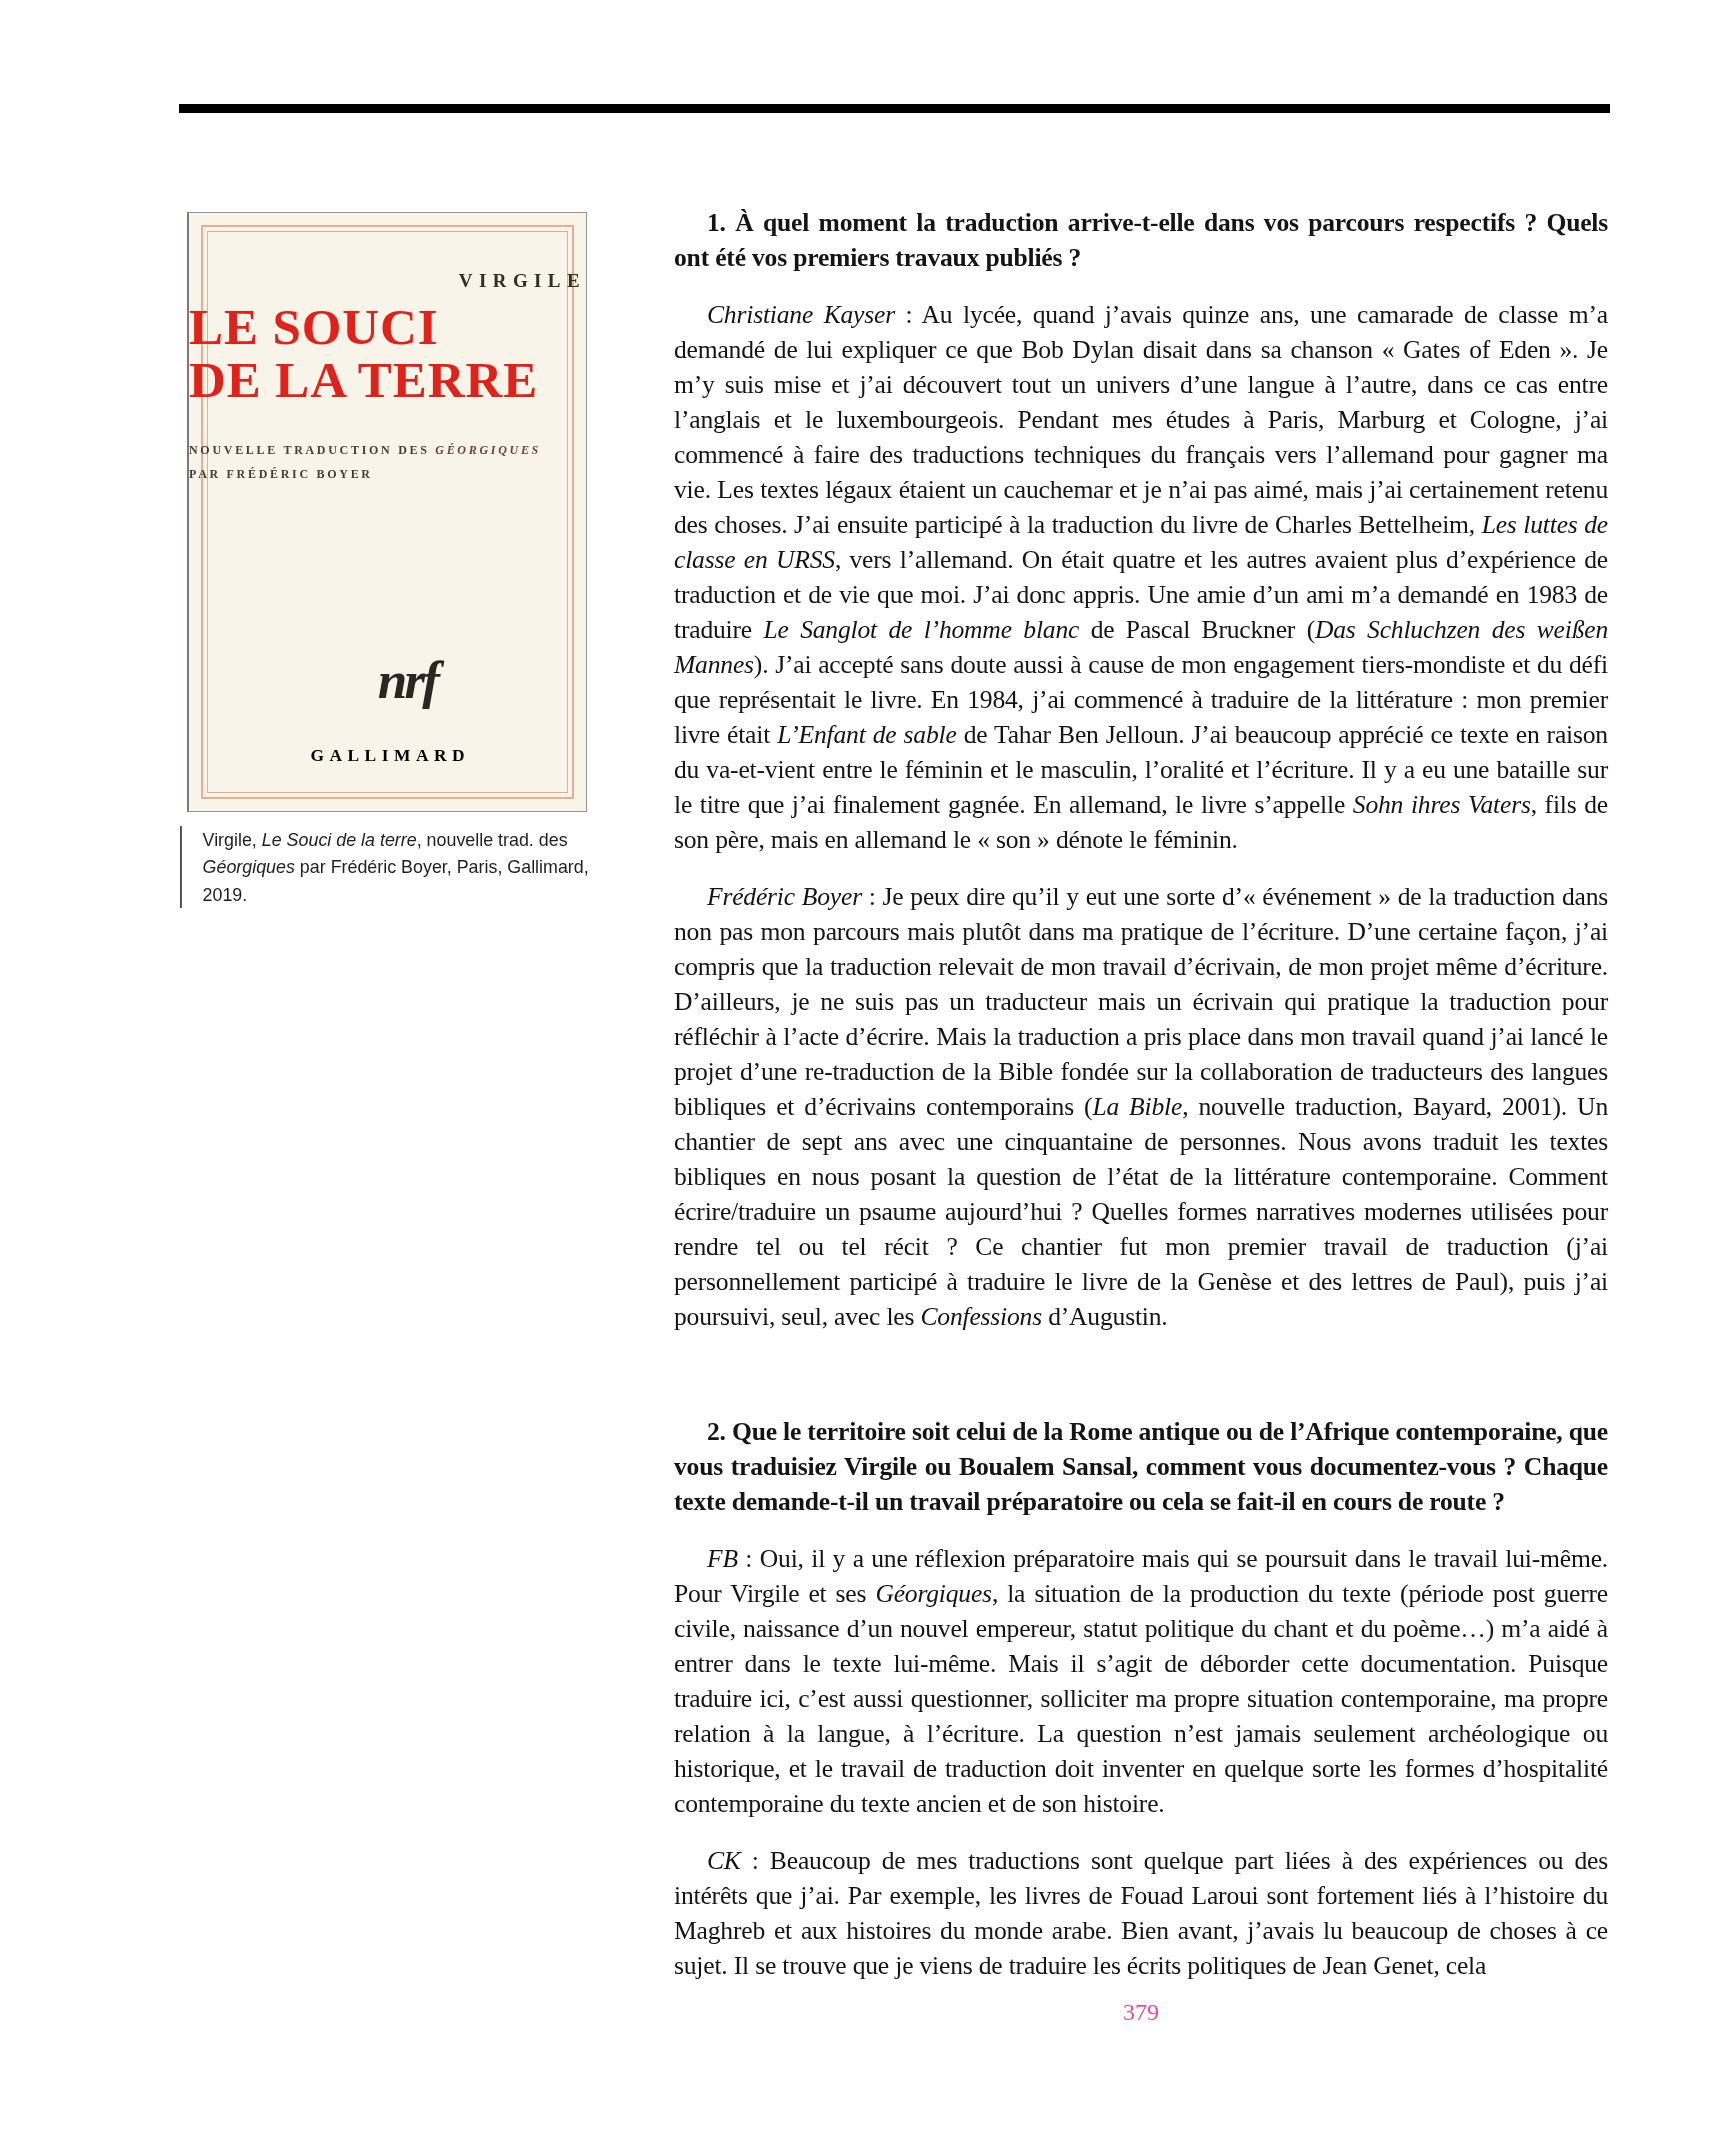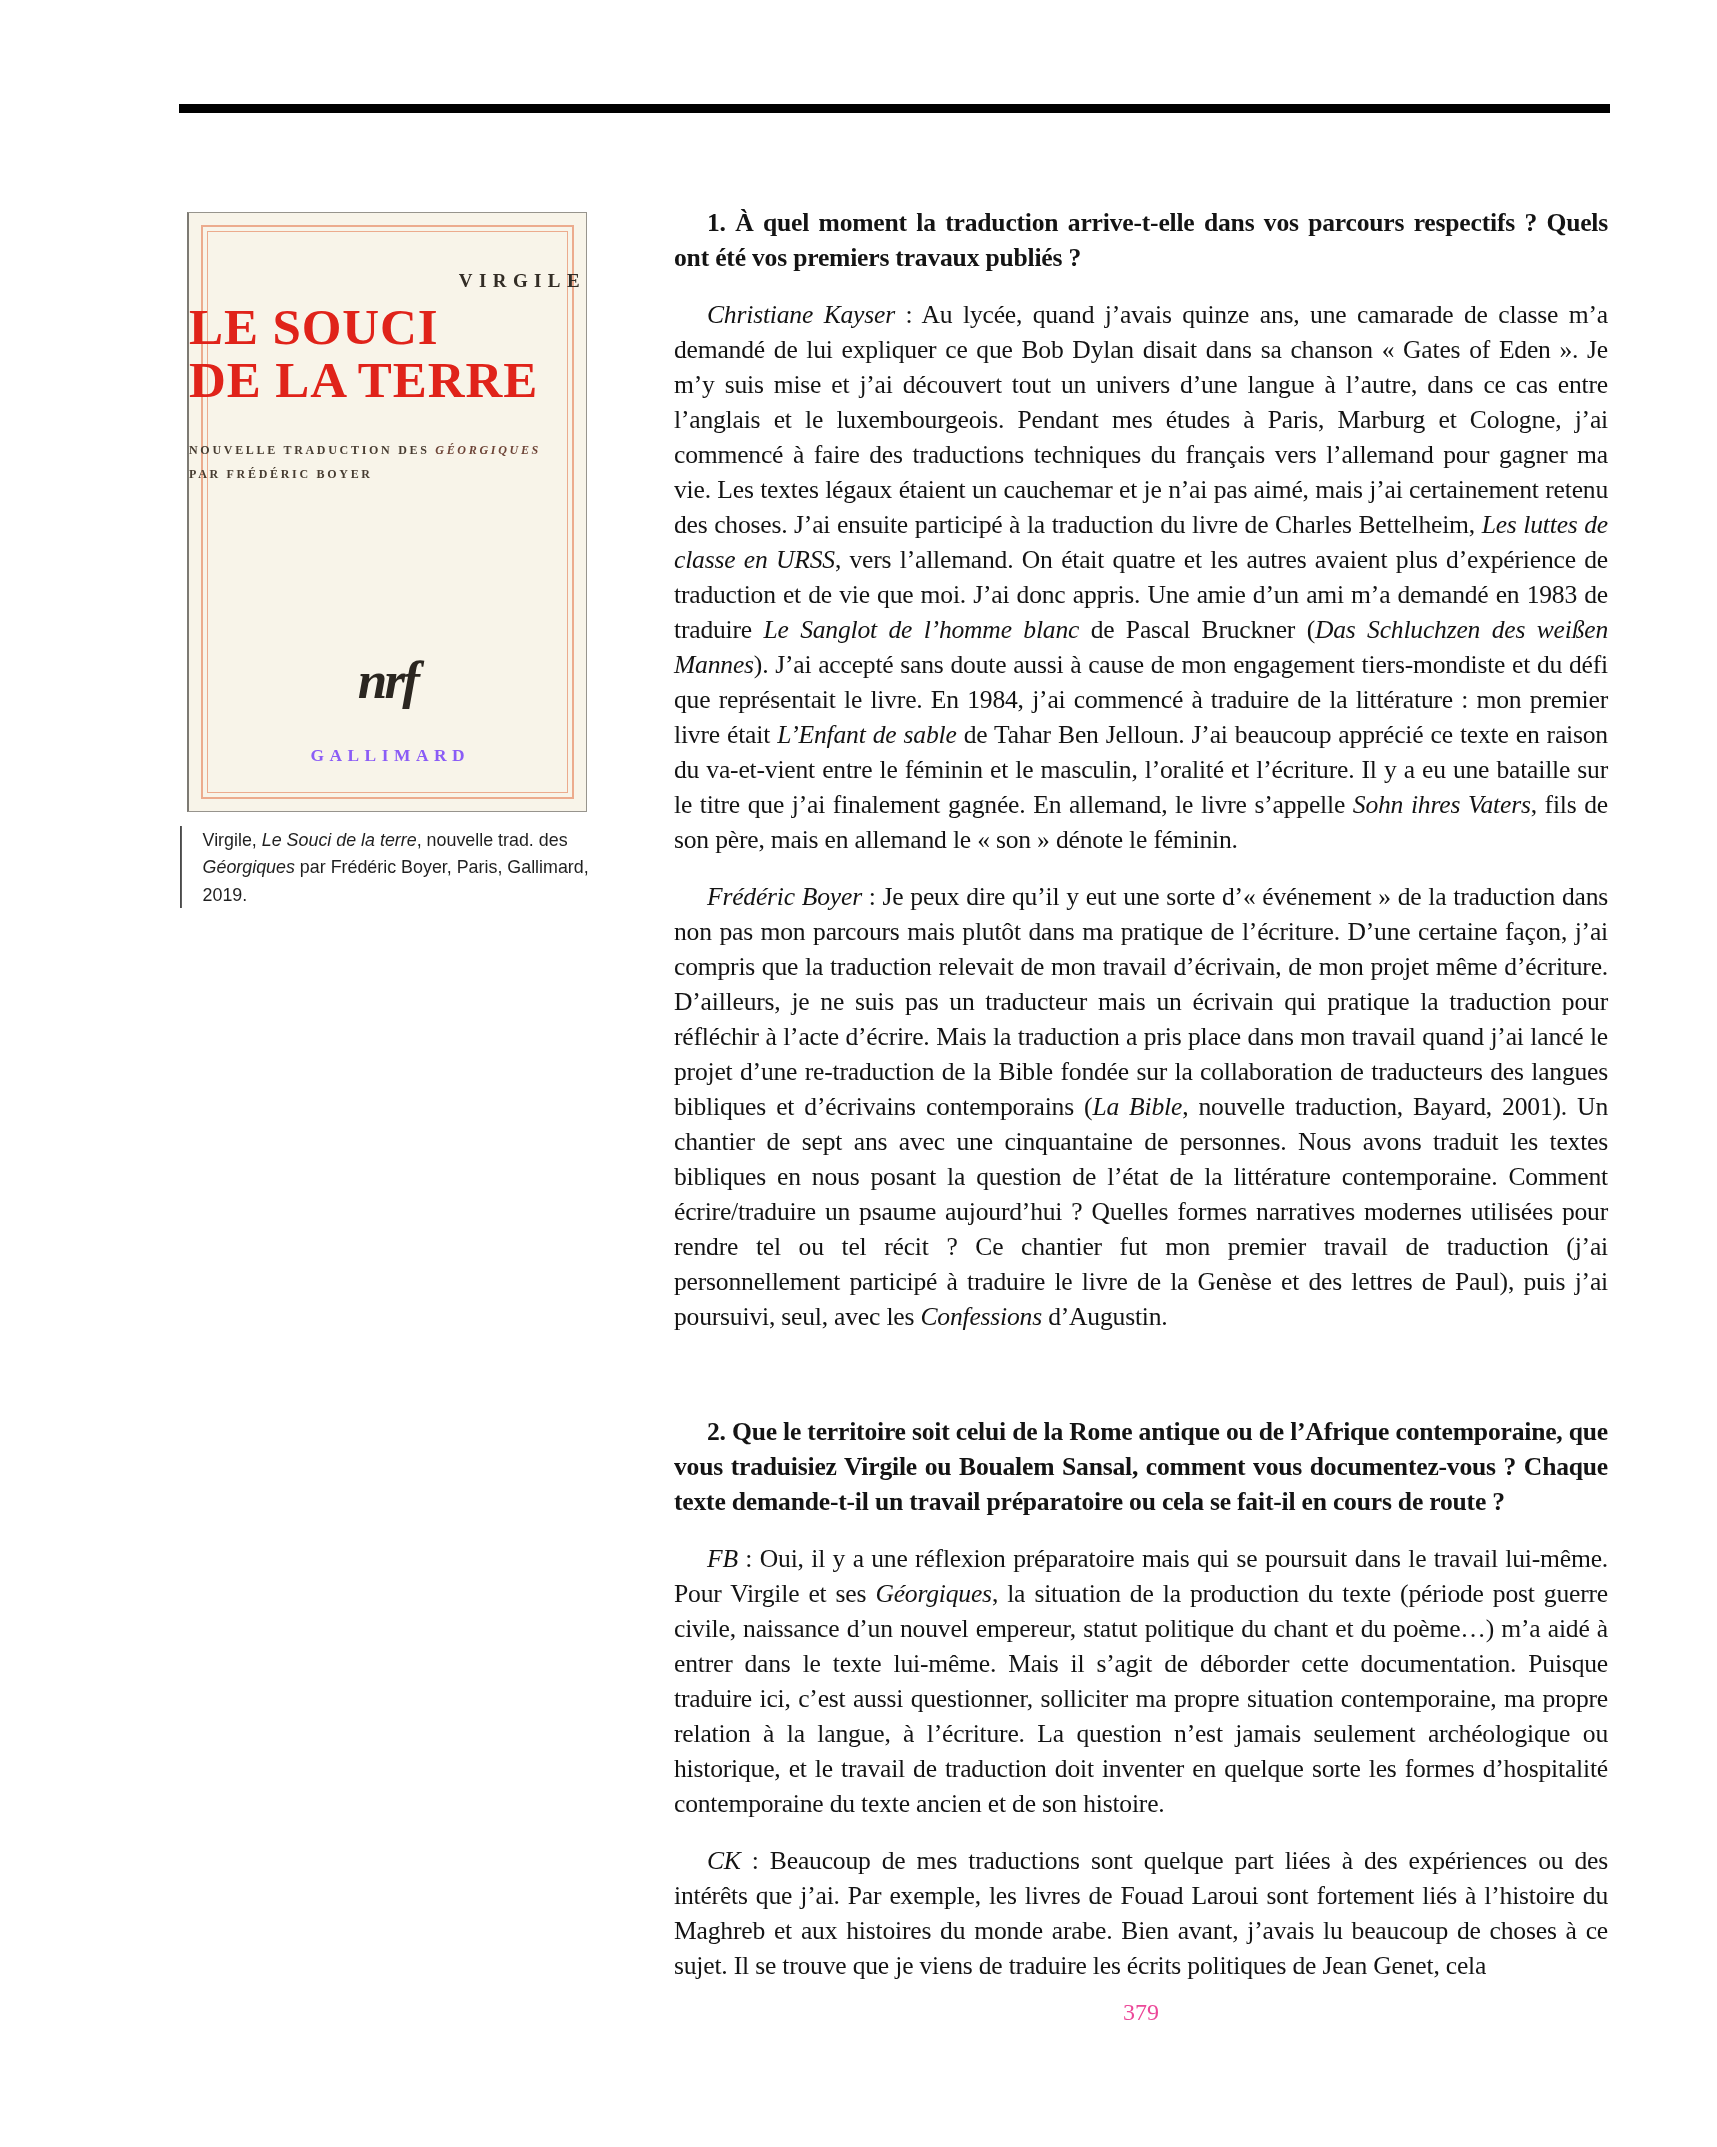--- a/index.html
+++ b/index.html
@@ -28,25 +28,25 @@
     position:absolute;top:88px;left:0;width:100%;
     font-size:51px;line-height:53px;font-weight:700;letter-spacing:0.9px;color:#e0231a;
   }
   .cover-subtitle{
     position:absolute;top:225px;left:0;width:100%;text-align:left;
     font-size:12px;line-height:24px;font-weight:700;letter-spacing:2.7px;color:#473c31;
   }
   .cover-subtitle em{font-style:italic;color:#6d4437;}
   .cover-logo{
     position:absolute;top:437px;left:0;width:100%;text-align:center;
-    font-style:italic;font-weight:700;font-size:53px;letter-spacing:-2.7px;color:#2b2620;
+    font-style:italic;font-weight:700;font-size:53px;letter-spacing:-2.7px;color:#2b2620;padding-left:20px;
   }
   .cover-publisher{
     position:absolute;top:532px;left:0;width:100%;text-align:center;
-    font-size:17.4px;font-weight:700;letter-spacing:5.5px;text-indent:5.5px;color:#8b5cf6;
+    font-size:17.4px;font-weight:700;letter-spacing:5.5px;text-indent:5.5px;color:#000000;
   }
   .caption{
     position:absolute;left:180px;top:826px;width:429px;
     font-family:"Liberation Sans", sans-serif;font-size:19px;line-height:27.4px;color:#1f1f1f;
     border-left:2.7px solid #4a4a4a;padding-left:22px;margin:0;
     transform:scaleX(0.94);transform-origin:left top;
   }
   .caption em{font-style:italic;}
 
   

